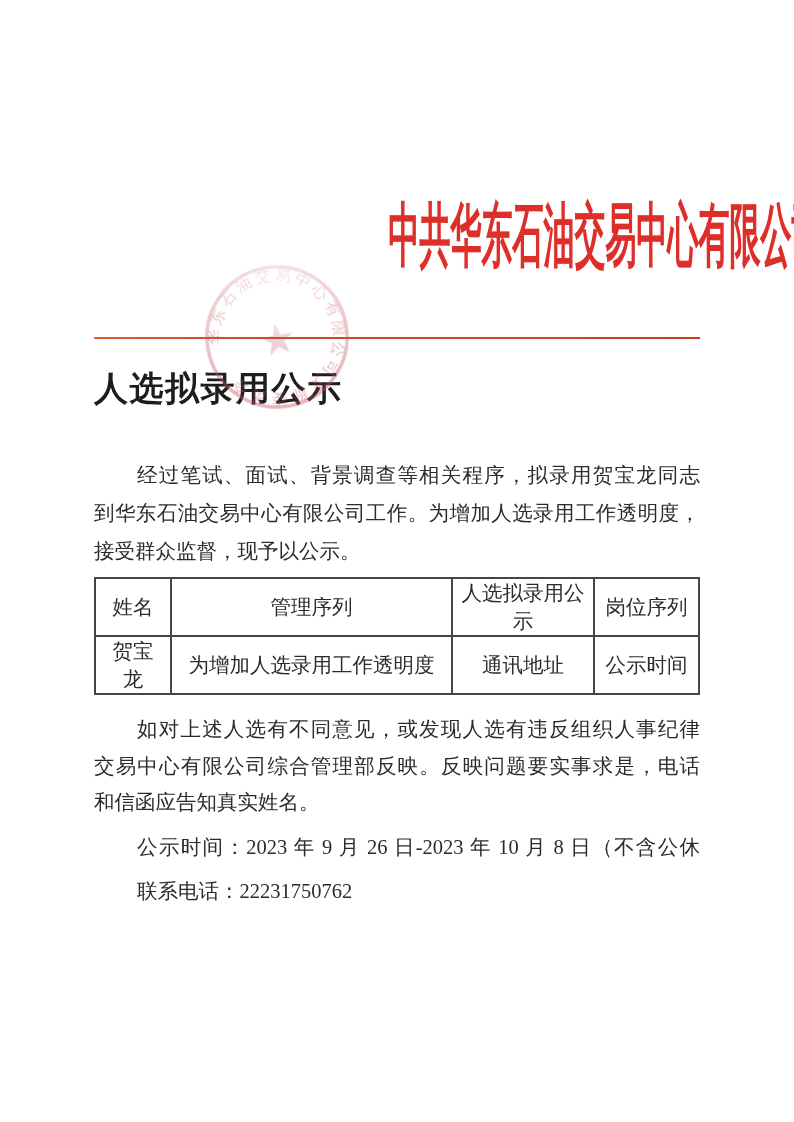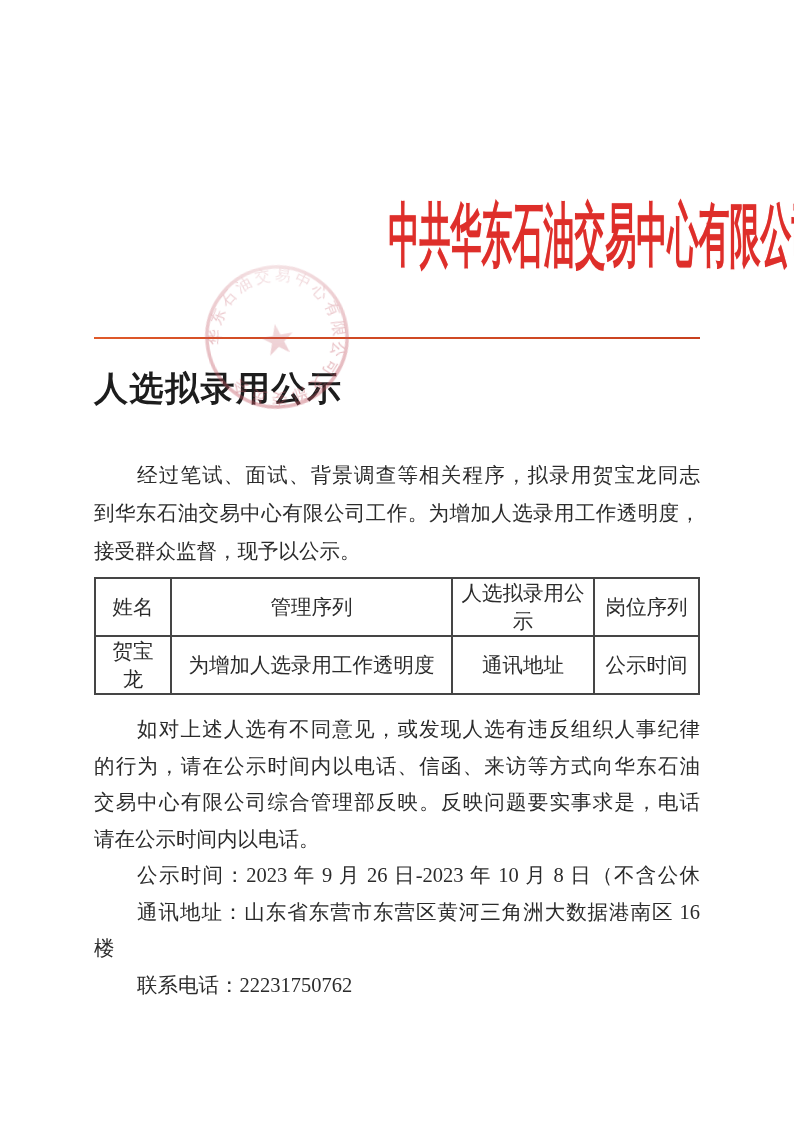--- a/index.html
+++ b/index.html
@@ -63,21 +63,21 @@
   .doc-title{
     margin-top:30px;
     text-align:left;
     font-size:34px;
     font-weight:bold;
     letter-spacing:1.5px;
     line-height:40px;
     color:#1d1d1d;
   }
   
-  .para{margin-top:0;}
+  .para{margin-top:8px;}
   .doc-line{
     font-size:20.5px;
     line-height:37.5px;
     text-align:justify;
     color:var(--ink);
   }
   .doc-line.fill{text-align-last:justify;}
   .doc-line.first{text-indent:2.1em;}
   .intro{margin-top:47px;}
   .intro .doc-line{line-height:38px;}
@@ -153,31 +153,26 @@
         <td>贺宝龙</td>
         <td>为增加人选录用工作透明度</td>
         <td>通讯地址</td>
         <td>公示时间</td>
       </tr>
     </tbody>
   </table>
 
   <div class="para objection">
     <div class="doc-line first fill">如对上述人选有不同意见，或发现人选有违反组织人事纪律</div>
-    <div class="doc-line fill">的行为，请在公示时间内以电话、信函、来访等方式向华东石油</div>
     <div class="doc-line fill">交易中心有限公司综合管理部反映。反映问题要实事求是，电话</div>
-    <div class="doc-line">请在公示时间内以电话。</div>
+    <div class="doc-line">和信函应告知真实姓名。</div>
   </div>
 
   <div class="para notice">
     <div class="doc-line first fill">公示时间：2023 年 9 月 26 日-2023 年 10 月 8 日（不含公休</div>
   </div>
 
-  <div class="para address">
-    <div class="doc-line first fill">通讯地址：山东省东营市东营区黄河三角洲大数据港南区 16</div>
-    <div class="doc-line">楼</div>
-  </div>
 
   <div class="para phone">
     <div class="doc-line first">联系电话：22231750762</div>
   </div>
 
 </div>
 
 </body></html>

